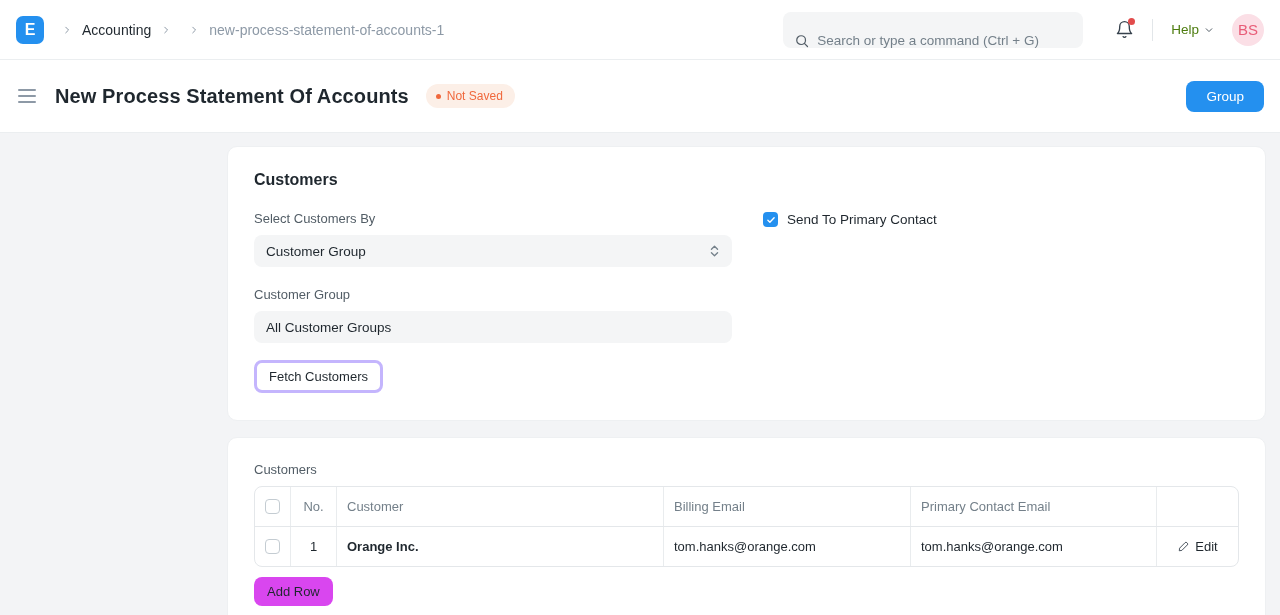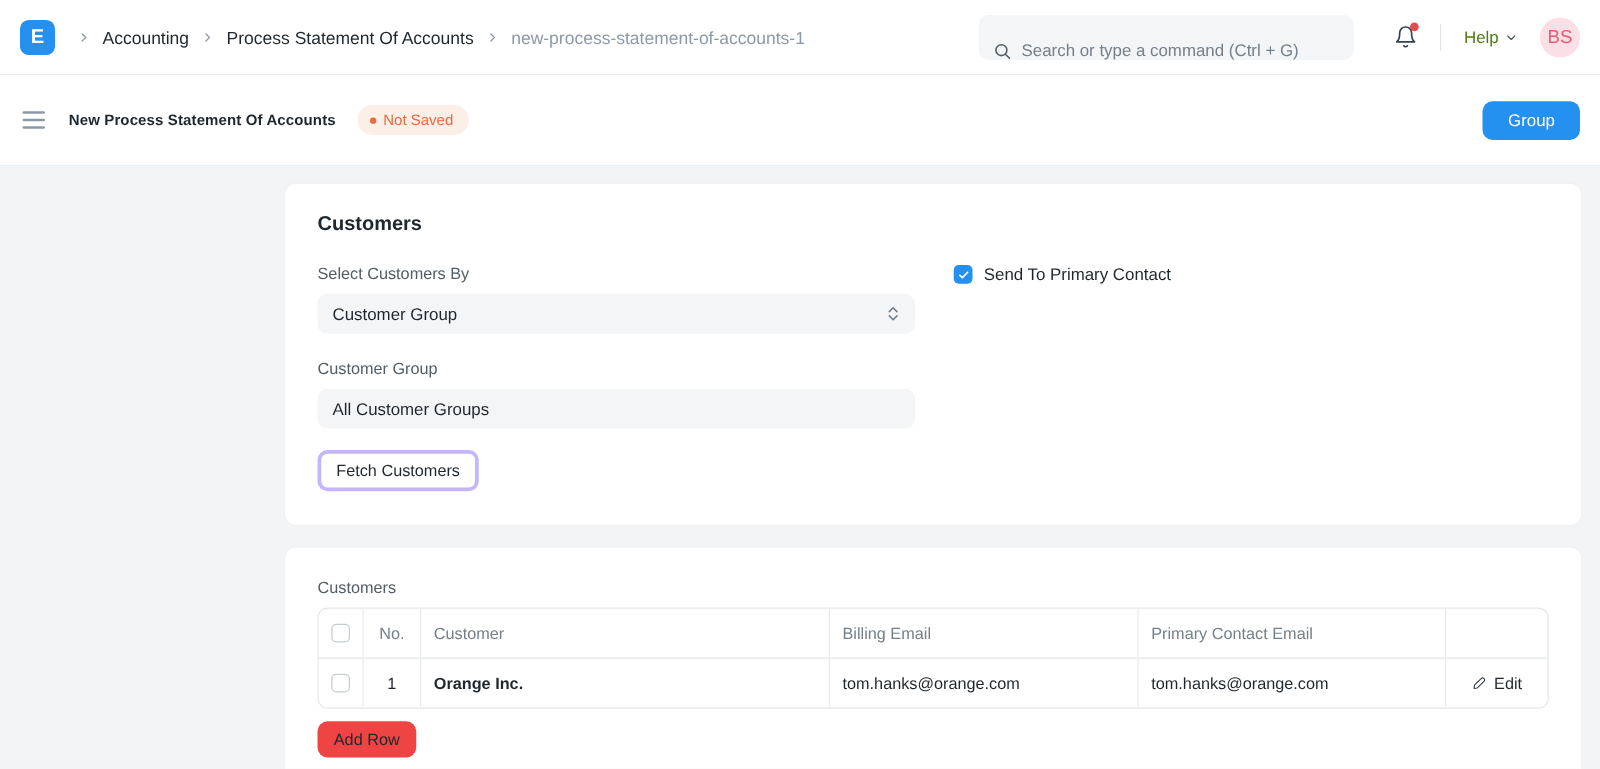--- a/index.html
+++ b/index.html
@@ -42,21 +42,21 @@
     margin-left:18px; cursor:pointer;
   }
 
   
   .page-head {
     height:73px; background:#ffffff; border-bottom:1px solid #ebeef0;
     display:flex; align-items:center; padding:0 16px;
   }
   .menu-btn { display:flex; flex-direction:column; gap:4px; cursor:pointer; padding:4px 2px; }
   .menu-btn span { display:block; width:18px; height:2px; background:#8d99a6; border-radius:1px; }
-  .page-title { font-size:12px; font-weight:bold; color:#1f272e; margin-left:17px; letter-spacing:.1px; }
+  .page-title { font-size:20px; font-weight:bold; color:#1f272e; margin-left:17px; letter-spacing:.1px; }
   .status-badge {
     margin-left:17px; background:#fcefe7; color:#f0683c; font-size:12px;
     padding:5px 12px 5px 10px; border-radius:999px; display:flex; align-items:center; gap:6px;
   }
   .status-badge .dot { width:5px; height:5px; border-radius:50%; background:#f0683c; }
   .save-btn {
     margin-left:auto; background:#2490ef; color:#fff; font-size:13.5px; font-weight:500;
     border:none; border-radius:8px; padding:8px 20px; cursor:pointer;
     font-family:"Liberation Sans", sans-serif;
   }
@@ -108,21 +108,21 @@
   .gc.c-primary { width:246px; }
   .gc.c-edit { flex:1; justify-content:center; }
   .grid-row.head .gc { color:#74808a; }
   .grid-row.body .gc { color:#1f272e; }
   .cell-bold { font-weight:bold; }
   .edit-btn {
     display:flex; align-items:center; gap:6px; background:none; border:none; cursor:pointer;
     font-size:13px; color:#1f272e; font-family:"Liberation Sans", sans-serif;
   }
   .add-row-btn {
-    margin-top:10px; background:#ef4444; border:none; border-radius:8px;
+    margin-top:10px; background:#d946ef; border:none; border-radius:8px;
     padding:7px 13px; font-size:13px; color:#1f272e; cursor:pointer;
     font-family:"Liberation Sans", sans-serif;
   }
   .icon { display:flex; align-items:center; justify-content:center; }
 </style>
 </head>
 <body>
 
 <header class="navbar">
   <div class="logo">
@@ -133,21 +133,20 @@
       <svg width="10" height="10" viewBox="0 0 16 16">
           <path d="M6 3.5l4.5 4.5L6 12.5" fill="none" stroke="#8d99a6" stroke-width="1.6" stroke-linecap="round" stroke-linejoin="round"></path>
         </svg>
     </span>
     <a class="crumb">Accounting</a>
     <span class="crumb-sep icon">
       <svg width="10" height="10" viewBox="0 0 16 16">
           <path d="M6 3.5l4.5 4.5L6 12.5" fill="none" stroke="#8d99a6" stroke-width="1.6" stroke-linecap="round" stroke-linejoin="round"></path>
         </svg>
     </span>
-    <a class="crumb">Process Statement Of Accounts</a>
     <span class="crumb-sep icon">
       <svg width="10" height="10" viewBox="0 0 16 16">
           <path d="M6 3.5l4.5 4.5L6 12.5" fill="none" stroke="#8d99a6" stroke-width="1.6" stroke-linecap="round" stroke-linejoin="round"></path>
         </svg>
     </span>
     <span class="crumb muted">new-process-statement-of-accounts-1</span>
   </nav>
 
   <div class="nav-right">
     <div class="searchbox">

